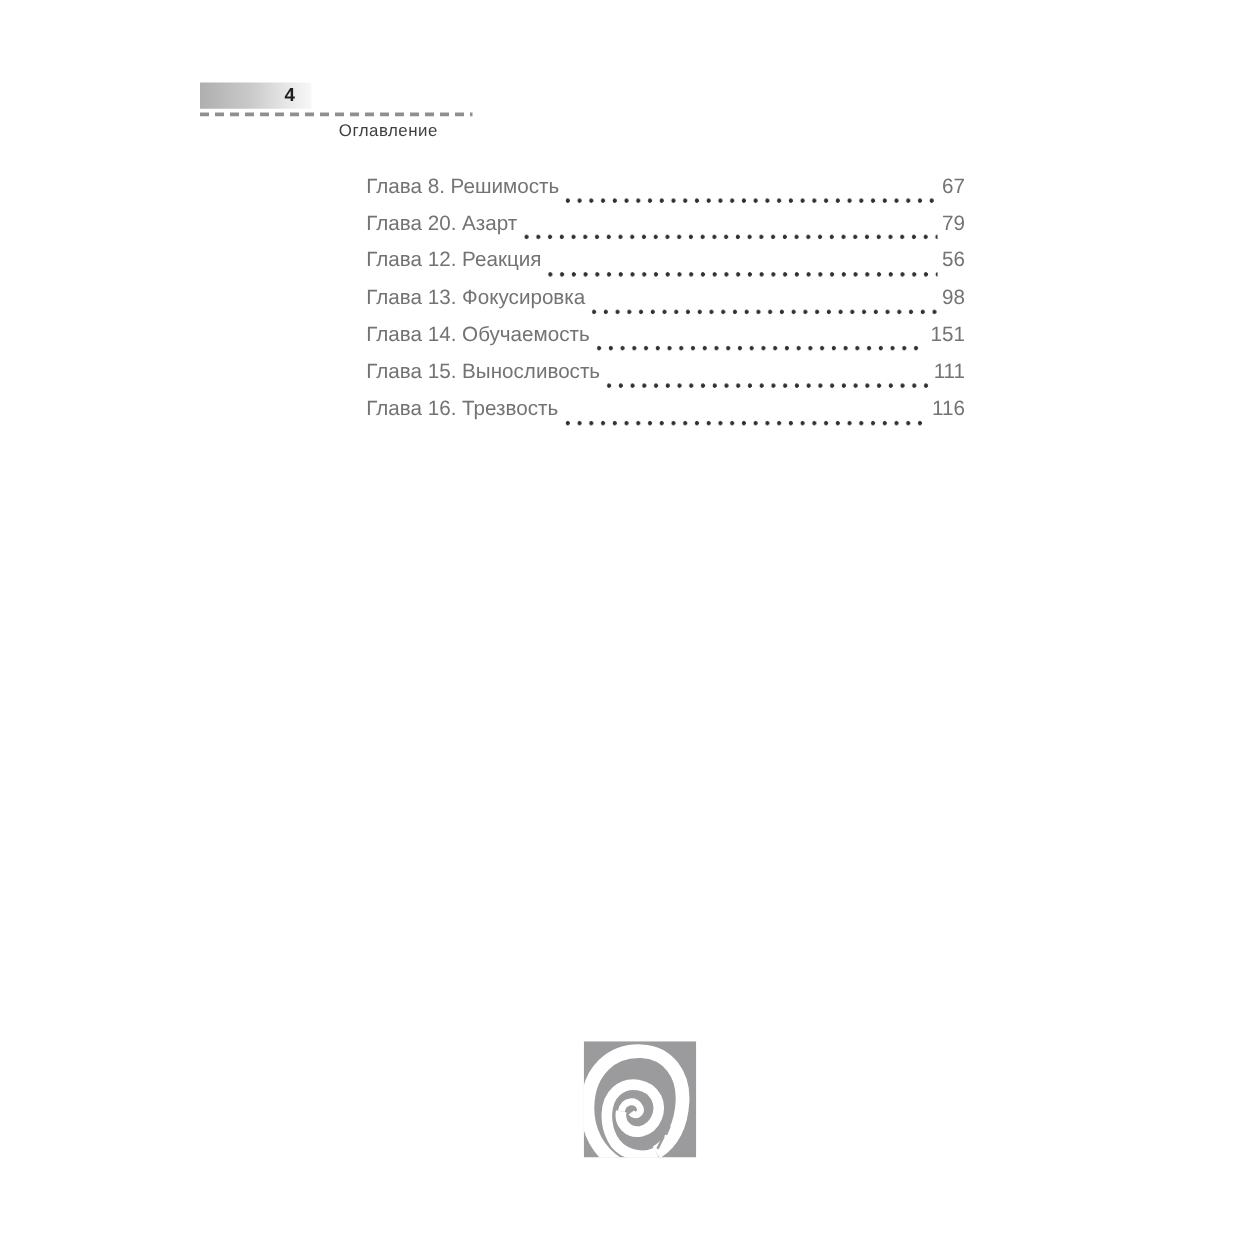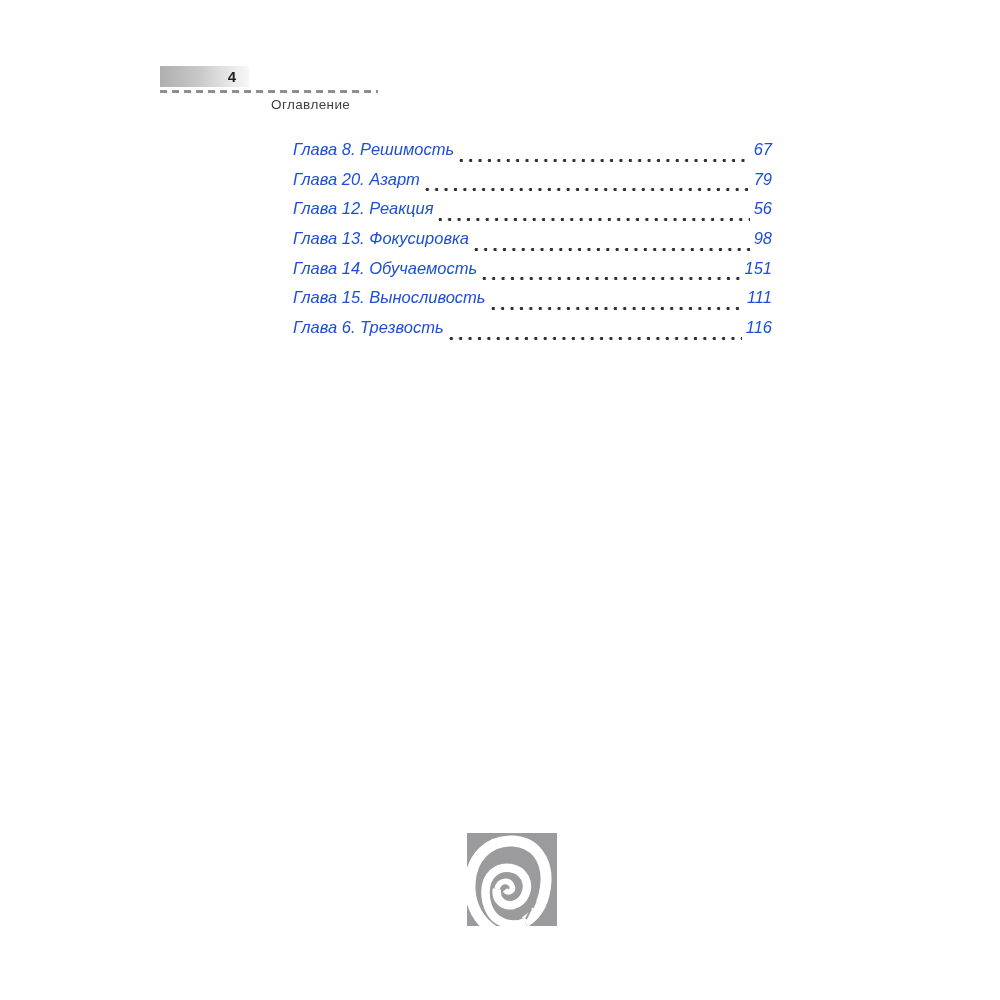--- a/index.html
+++ b/index.html
@@ -27,22 +27,21 @@
     font-size:13.5px;color:#3f3f3f;letter-spacing:.4px;margin-top:28px;
   }
   .dashed-rule{
     position:absolute;left:160px;top:90px;
     width:218px;height:3px;
     background:repeating-linear-gradient(90deg,#8f8f8f 0 7px,transparent 7px 12px);
   }
   
   .toc{
     position:absolute;left:293px;top:140px;width:479px;
-    color:#1d4ed8;
-    font-style:italic;
+    color:#737373;
   }
   .toc-row{
     display:flex;align-items:baseline;
     height:29.7px;
     font-size:16.5px;
   }
   .toc-label{white-space:nowrap;}
   .toc-leader{
     flex:1;
     align-self:flex-end;
@@ -96,21 +95,21 @@
       <span class="toc-label">Глава 14. Обучаемость</span>
       <span class="toc-leader"></span>
       <span class="toc-page">151</span>
     </div>
     <div class="toc-row">
       <span class="toc-label">Глава 15. Выносливость</span>
       <span class="toc-leader"></span>
       <span class="toc-page">111</span>
     </div>
     <div class="toc-row">
-      <span class="toc-label">Глава 6. Трезвость</span>
+      <span class="toc-label">Глава 16. Трезвость</span>
       <span class="toc-leader"></span>
       <span class="toc-page">116</span>
     </div>
   </div>
 
   <div class="logo">
     <span>
       <svg width="90" height="93" viewBox="0 0 90 93" xmlns="http://www.w3.org/2000/svg">
         <rect x="0" y="0" width="90" height="93" fill="#9b9b9e"></rect>
 

